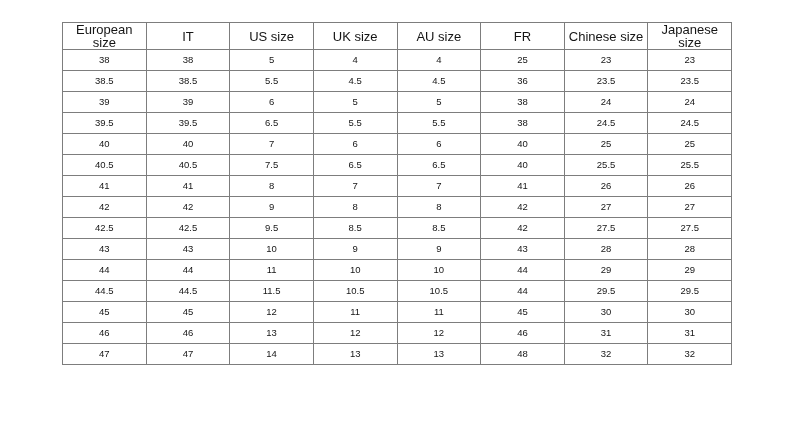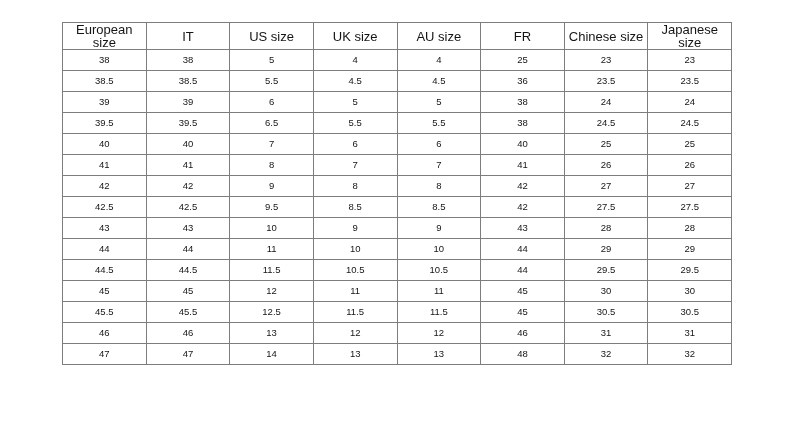--- a/index.html
+++ b/index.html
@@ -108,20 +108,30 @@
           <td>40</td>
           <td>40</td>
           <td>7</td>
           <td>6</td>
           <td>6</td>
           <td>40</td>
           <td>25</td>
           <td>25</td>
         </tr>
         <tr>
+          <td>40.5</td>
+          <td>40.5</td>
+          <td>7.5</td>
+          <td>6.5</td>
+          <td>6.5</td>
+          <td>40</td>
+          <td>25.5</td>
+          <td>25.5</td>
+        </tr>
+        <tr>
           <td>41</td>
           <td>41</td>
           <td>8</td>
           <td>7</td>
           <td>7</td>
           <td>41</td>
           <td>26</td>
           <td>26</td>
         </tr>
         <tr>
@@ -178,30 +188,20 @@
           <td>45</td>
           <td>45</td>
           <td>12</td>
           <td>11</td>
           <td>11</td>
           <td>45</td>
           <td>30</td>
           <td>30</td>
         </tr>
         <tr>
-          <td>45.5</td>
-          <td>45.5</td>
-          <td>12.5</td>
-          <td>11.5</td>
-          <td>11.5</td>
-          <td>45</td>
-          <td>30.5</td>
-          <td>30.5</td>
-        </tr>
-        <tr>
           <td>46</td>
           <td>46</td>
           <td>13</td>
           <td>12</td>
           <td>12</td>
           <td>46</td>
           <td>31</td>
           <td>31</td>
         </tr>
         <tr>

